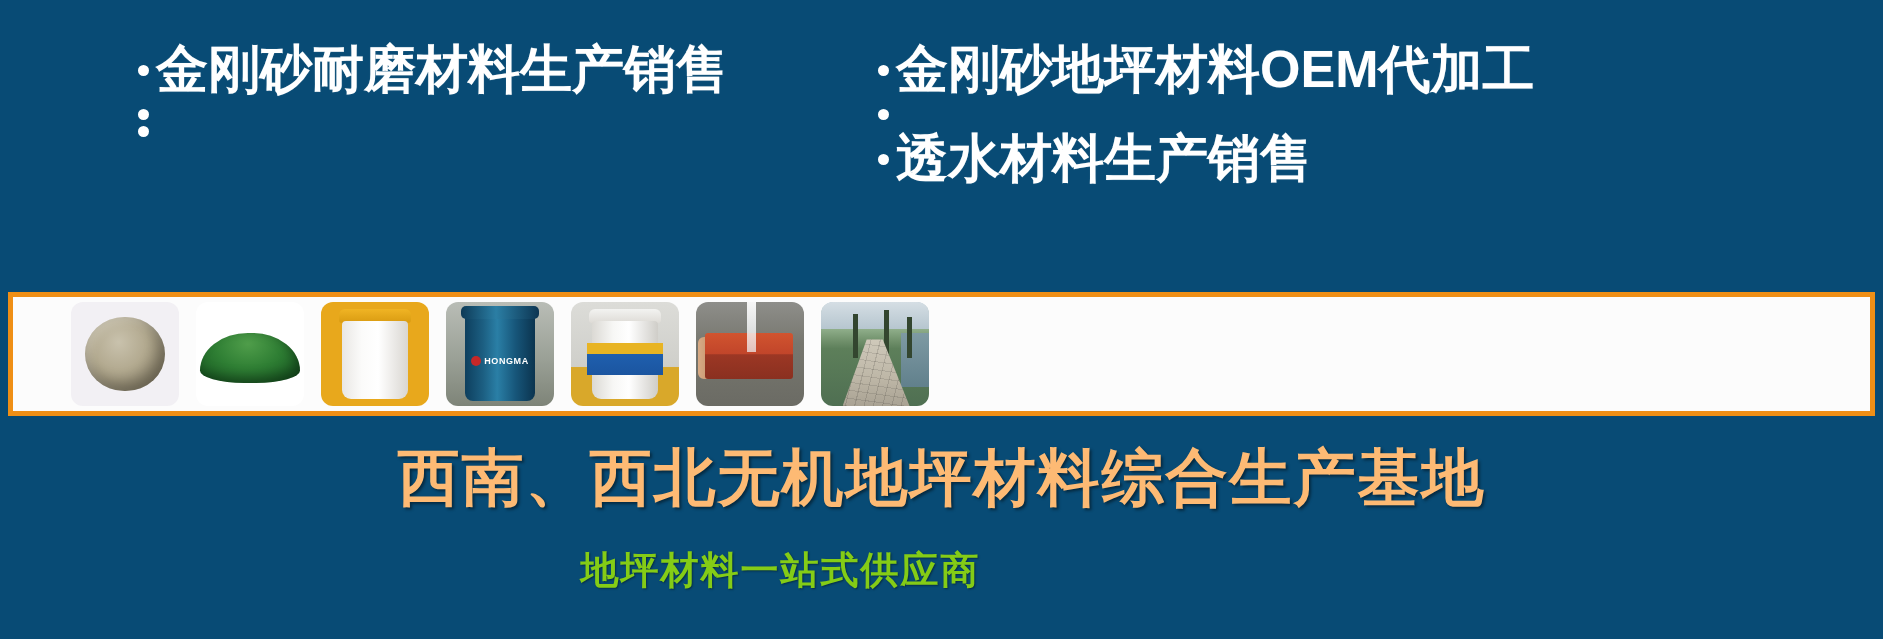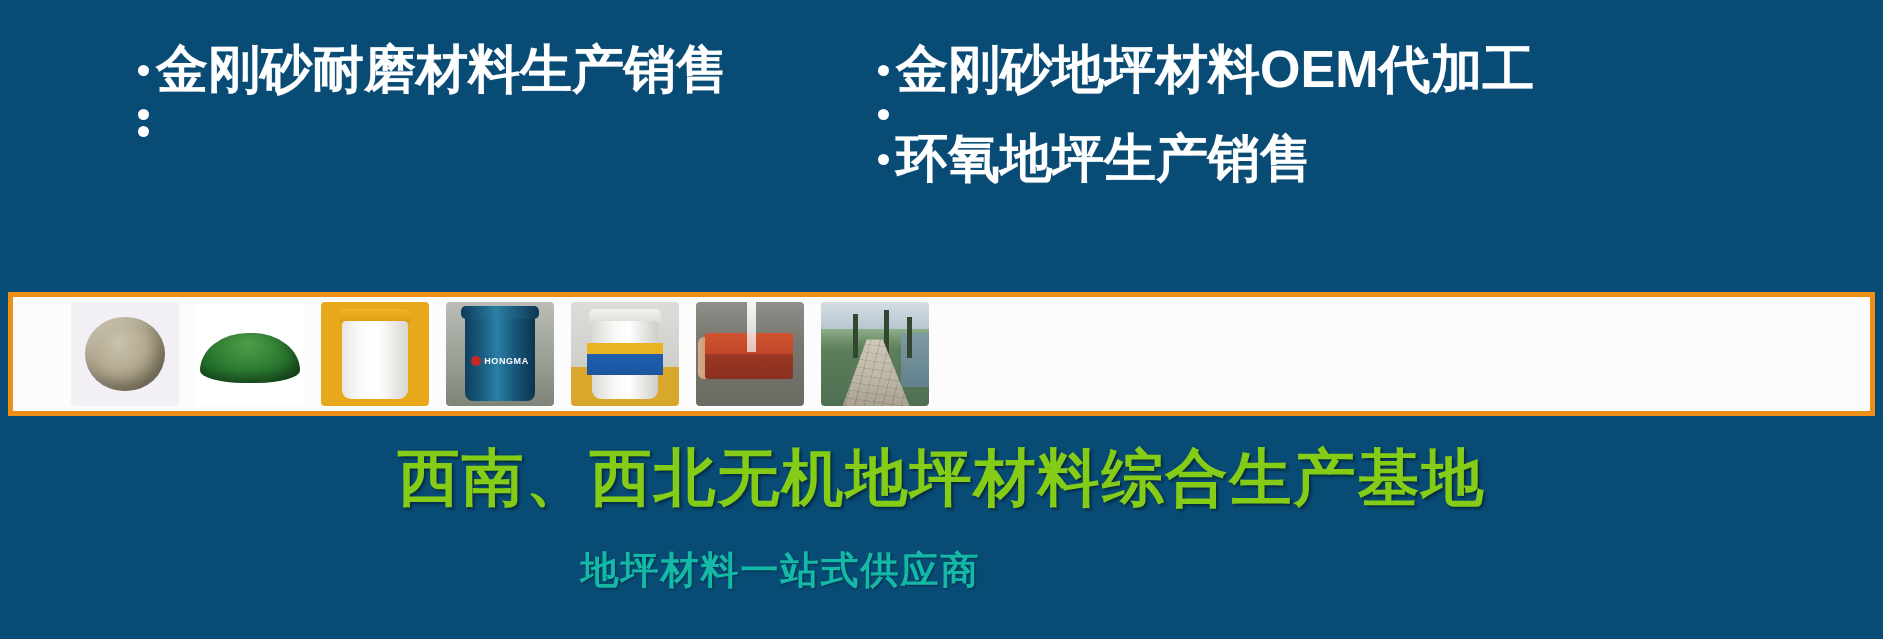--- a/index.html
+++ b/index.html
@@ -66,21 +66,21 @@
     padding: 0 6px;
   }
   .photos {
     display: flex;
     align-items: center;
     gap: 17px;
     margin-left: 52px;
   }
   .photo {
     width: 108px; height: 104px;
-    border-radius: 4px;
+    border-radius: 12px;
     overflow: hidden;
     position: relative;
     flex: 0 0 auto;
   }
 
   
   .ph-gray { background: #f2f0f4; }
   .ph-gray .pile {
     position:absolute; left:13%; top:14%; width:74%; height:72%;
     border-radius:50%;
@@ -192,34 +192,34 @@
     letter-spacing: 0.5px;
     white-space: nowrap;
   }
 
   
   .headline {
     position: absolute;
     left: 0; top: 440px;
     width: 1883px;
     text-align: center;
-    color: #84cc16;
+    color: #fdba74;
     font-size: 62px;
     font-weight: 700;
     letter-spacing: 2px;
     line-height: 76px;
     white-space: nowrap;
     text-shadow: 2px 2px 3px rgba(0,0,0,0.45);
   }
   .subheadline {
     position: absolute;
     left: 0; top: 545px;
     width: 1561px;
     text-align: center;
-    color: #14b8a6;
+    color: #84cc16;
     font-size: 38px;
     font-weight: 700;
     letter-spacing: 2px;
     line-height: 50px;
     white-space: nowrap;
     text-shadow: 1px 1px 2px rgba(0,0,0,0.4);
   }
 </style>
 </head>
 <body>
@@ -244,21 +244,21 @@
     <div class="col col-right">
       <div class="bullet-line">
         <span class="dot"></span>
         <span>金刚砂地坪材料OEM代加工</span>
       </div>
       <div class="bullet-line">
         <span class="dot"></span>
       </div>
       <div class="bullet-line">
         <span class="dot"></span>
-        <span>环氧地坪生产销售</span>
+        <span>透水材料生产销售</span>
       </div>
     </div>
 
   </div>
 
   <div class="strip">
     <div class="photos">
 
       <div class="photo ph-gray">
         <div class="pile"></div>

